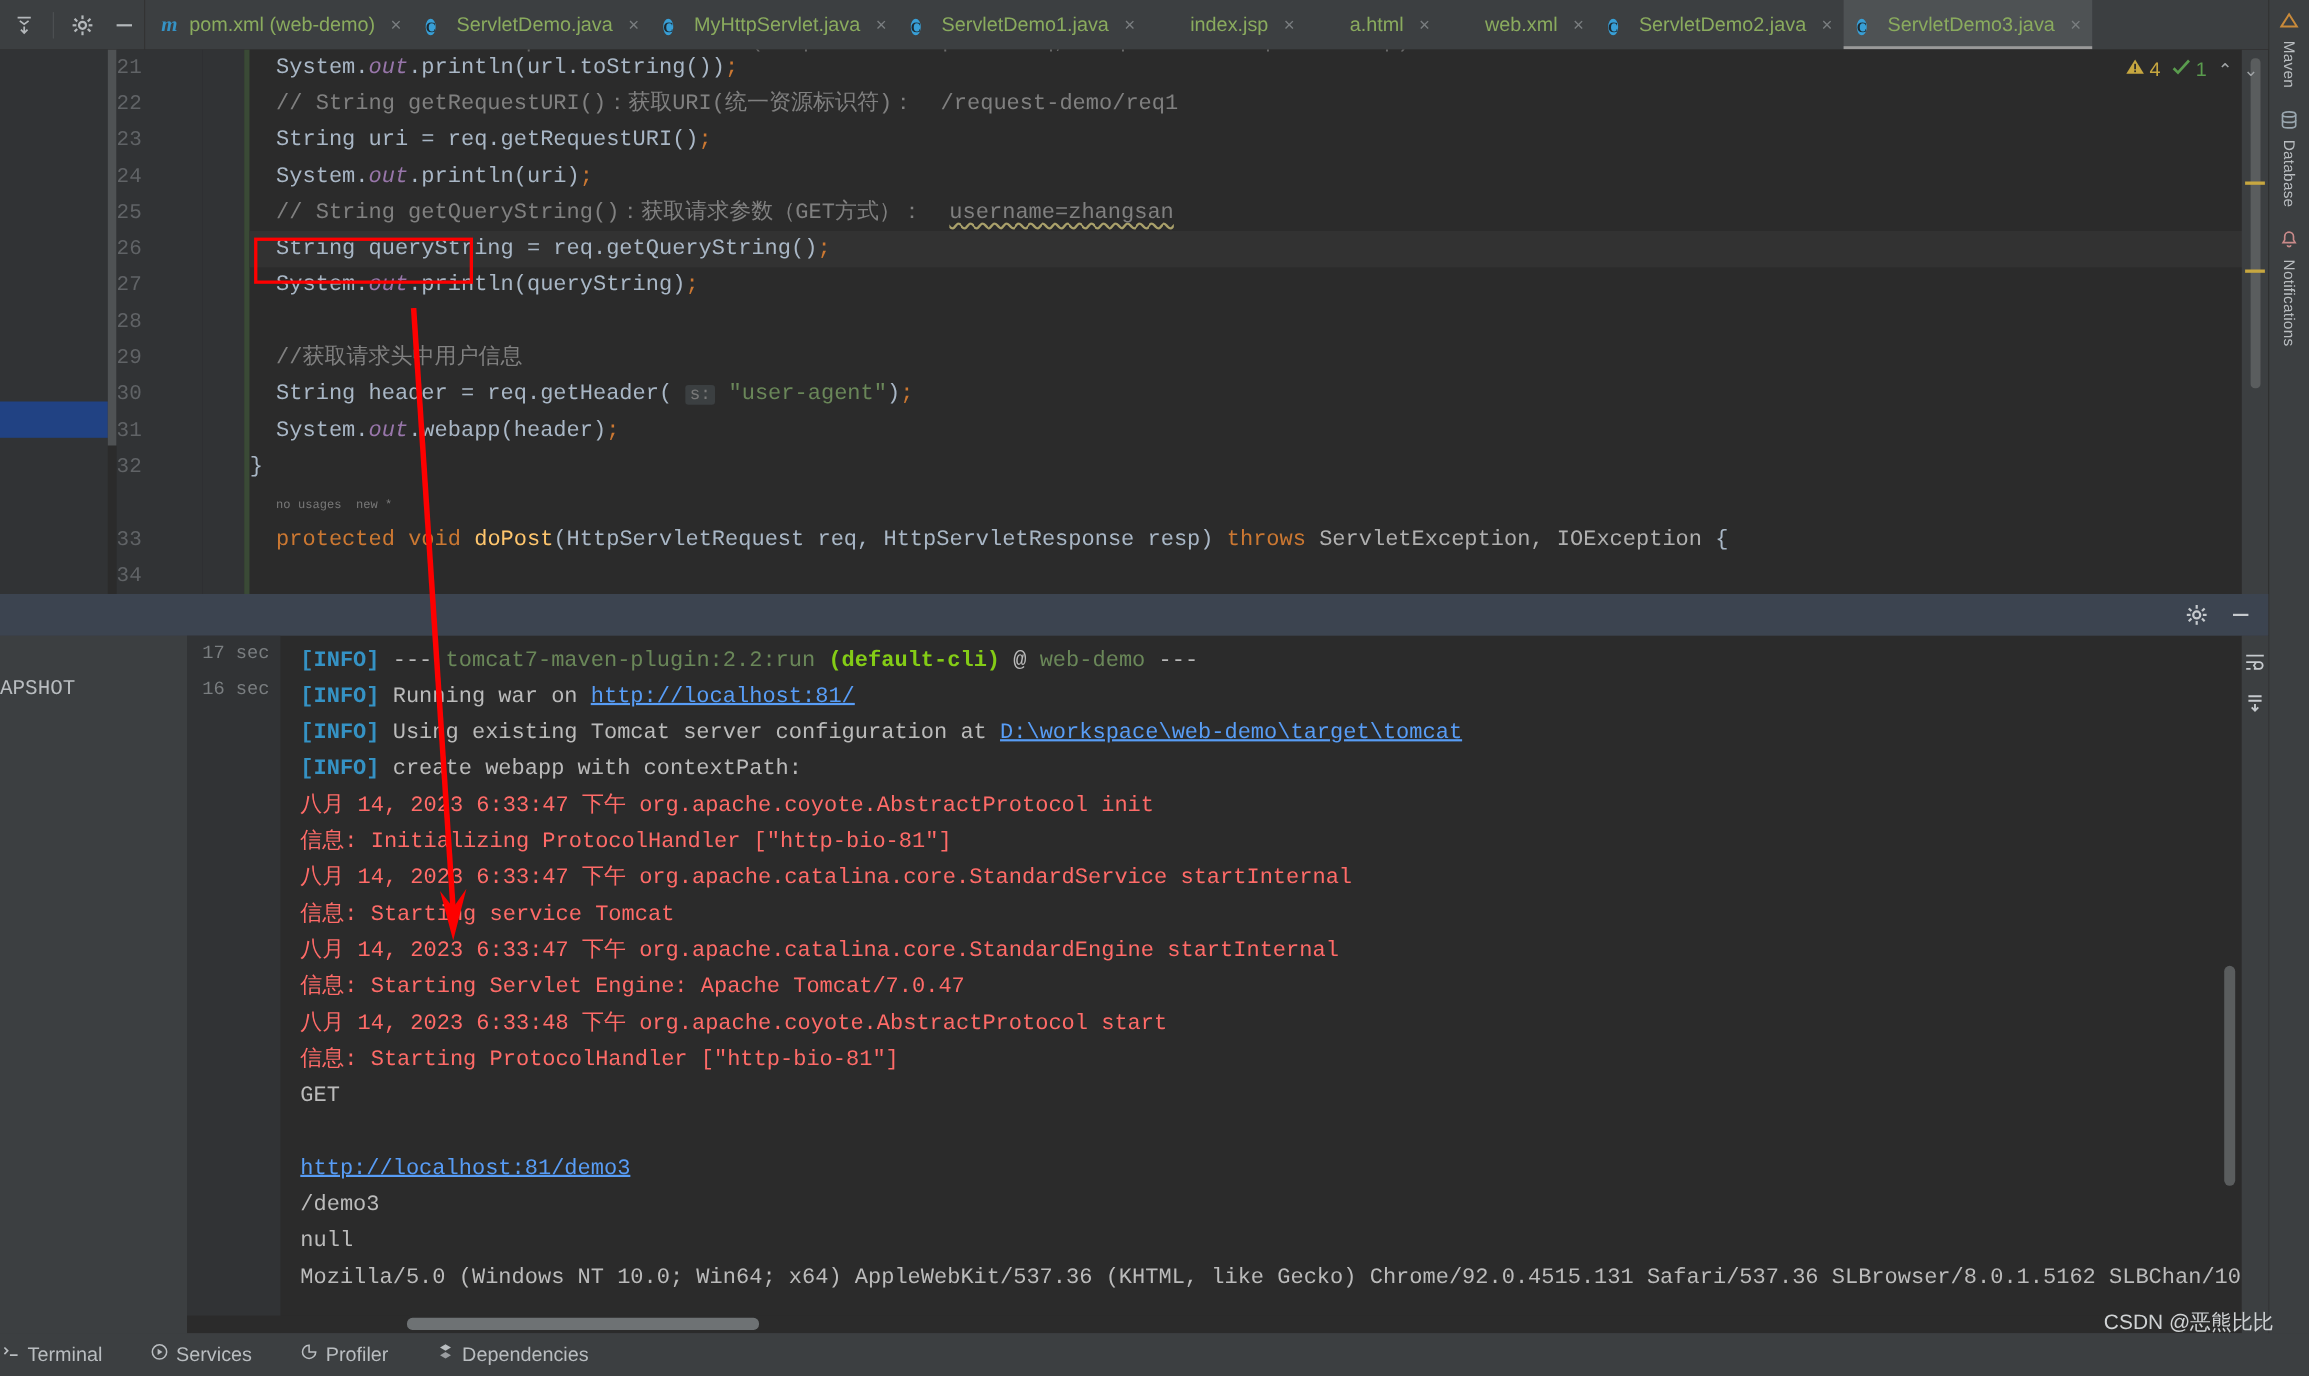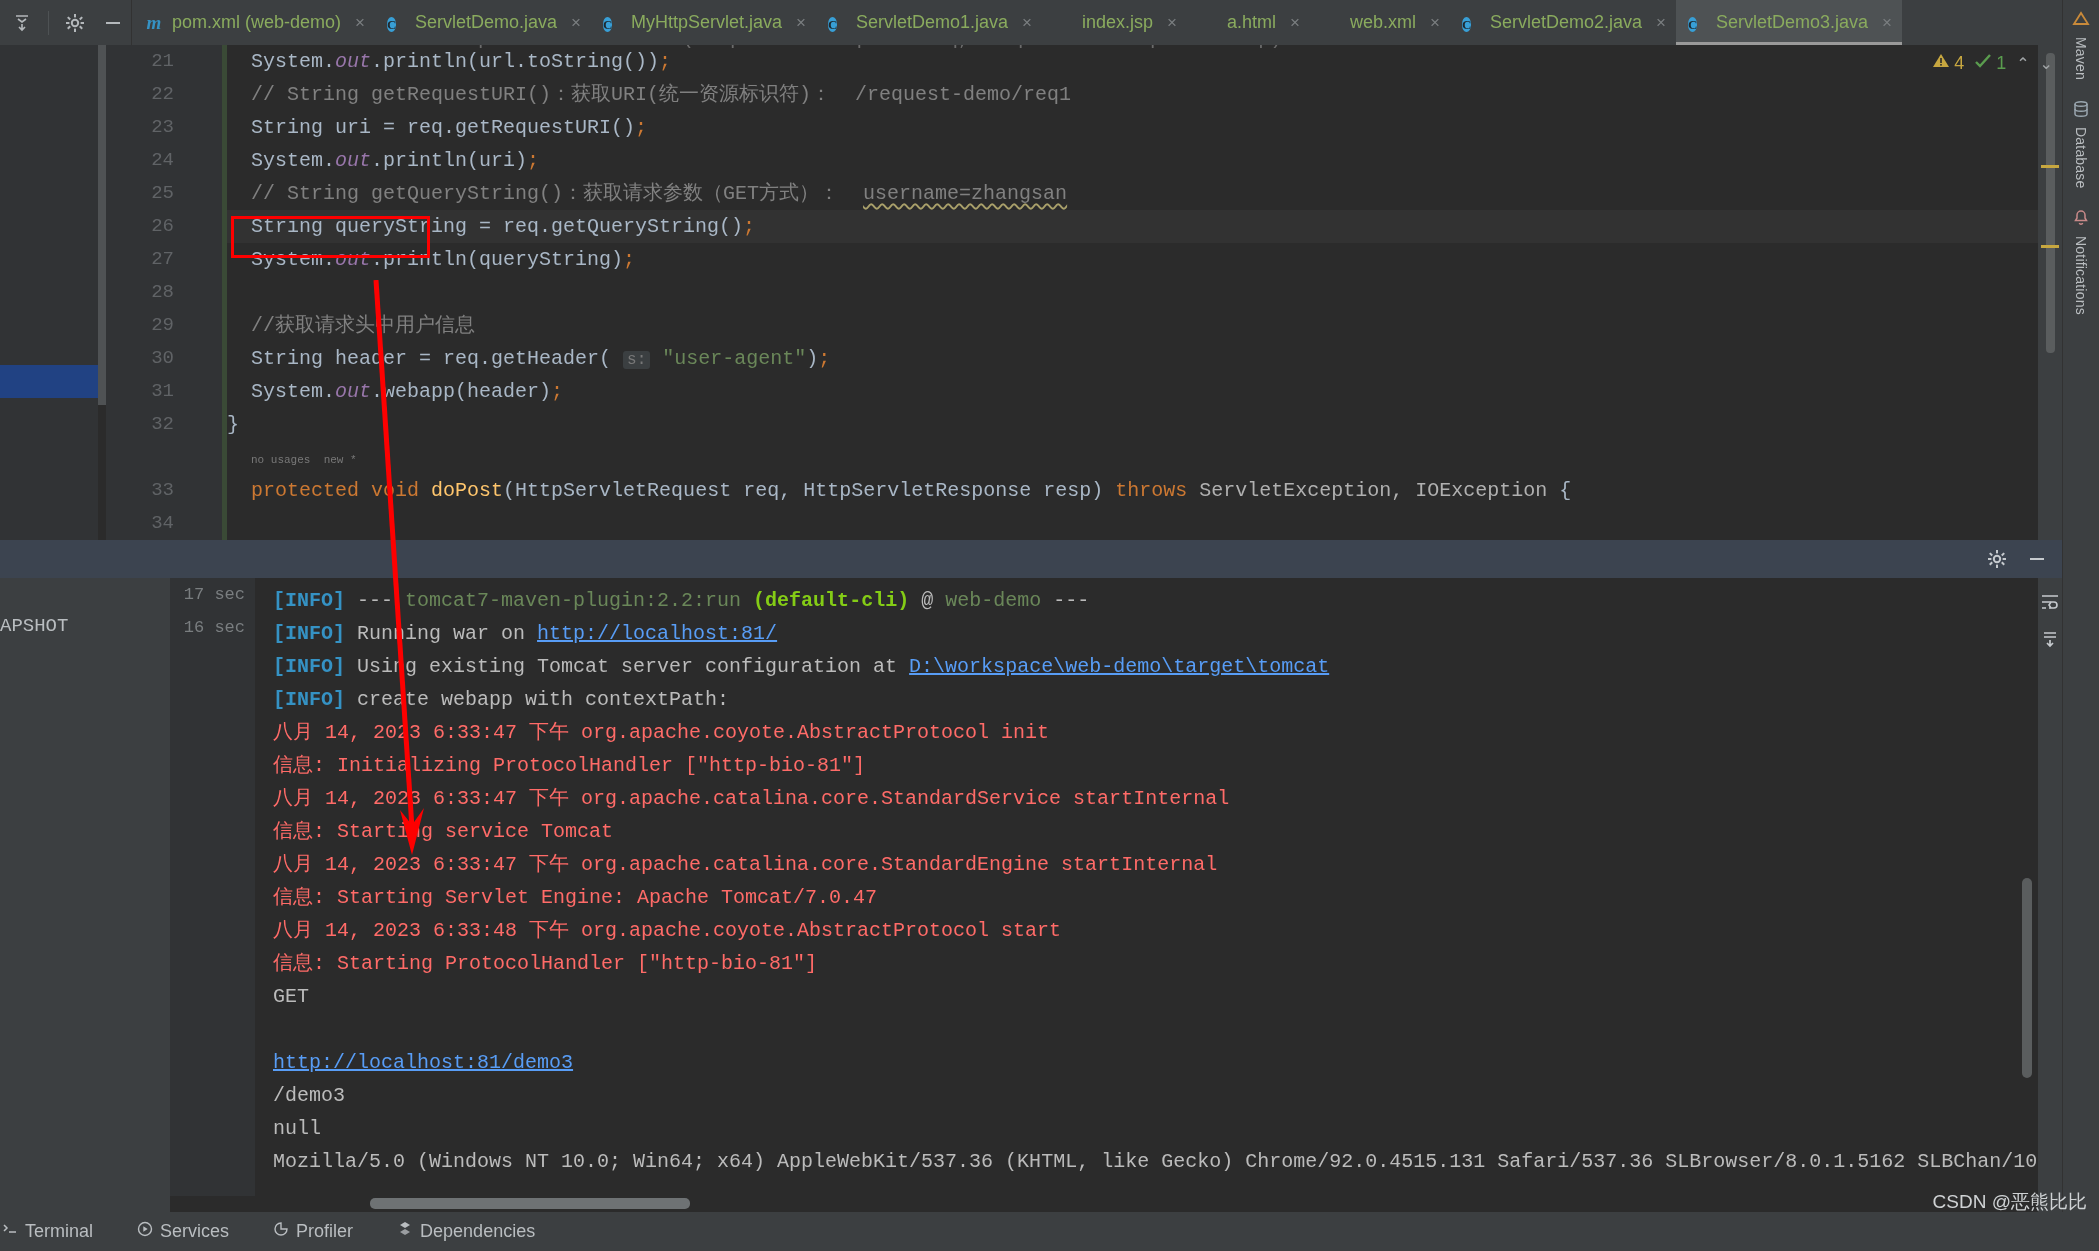--- a/index.html
+++ b/index.html
@@ -124,21 +124,21 @@
   }
   .scroll-shadow {
     position: absolute; left: 98px; top: 0; width: 8px; height: 360px;
     background: #4f5254;
   }
   .linenos {
     position: absolute; left: 106px; top: 0; width: 78px;
     background: #313335; height: 495px;
   }
   .lno {
-    height: 33px; line-height: 33px; text-align: right;
+    height: 33px; line-height: 33px; 
     padding-right: 10px;
     color: #606366; font-size: 19px;
     font-family: "Liberation Mono", monospace;
   }
   .foldcol {
     position: absolute; left: 184px; top: 0; width: 38px; height: 495px;
     background: #313335;
   }
   .vcsbar {
     position: absolute; left: 222px; top: 0; width: 5px; height: 495px;
@@ -298,21 +298,21 @@
   
   .statusbar {
     position: absolute; left: 0; bottom: 0; width: 2099px; height: 39px;
     background: #3c3f41;
     display: flex; align-items: center;
     gap: 44px; padding-left: 2px;
     font-size: 18px; color: #b9bdc0;
   }
   .sb-item { display: flex; align-items: center; gap: 7px; white-space: nowrap; }
   .watermark {
-    position: absolute; right: 12px; bottom: 36px;
+    position: absolute; right: 32px; bottom: 36px;
     color: #cfd2d4; font-size: 19px;
     font-family: "Liberation Sans", sans-serif;
   }
 
   
   .anno-box {
     position: absolute; left: 231px; top: 216px;
     width: 199px; height: 42px;
     border: 3px solid #fe0000;
     pointer-events: none;

